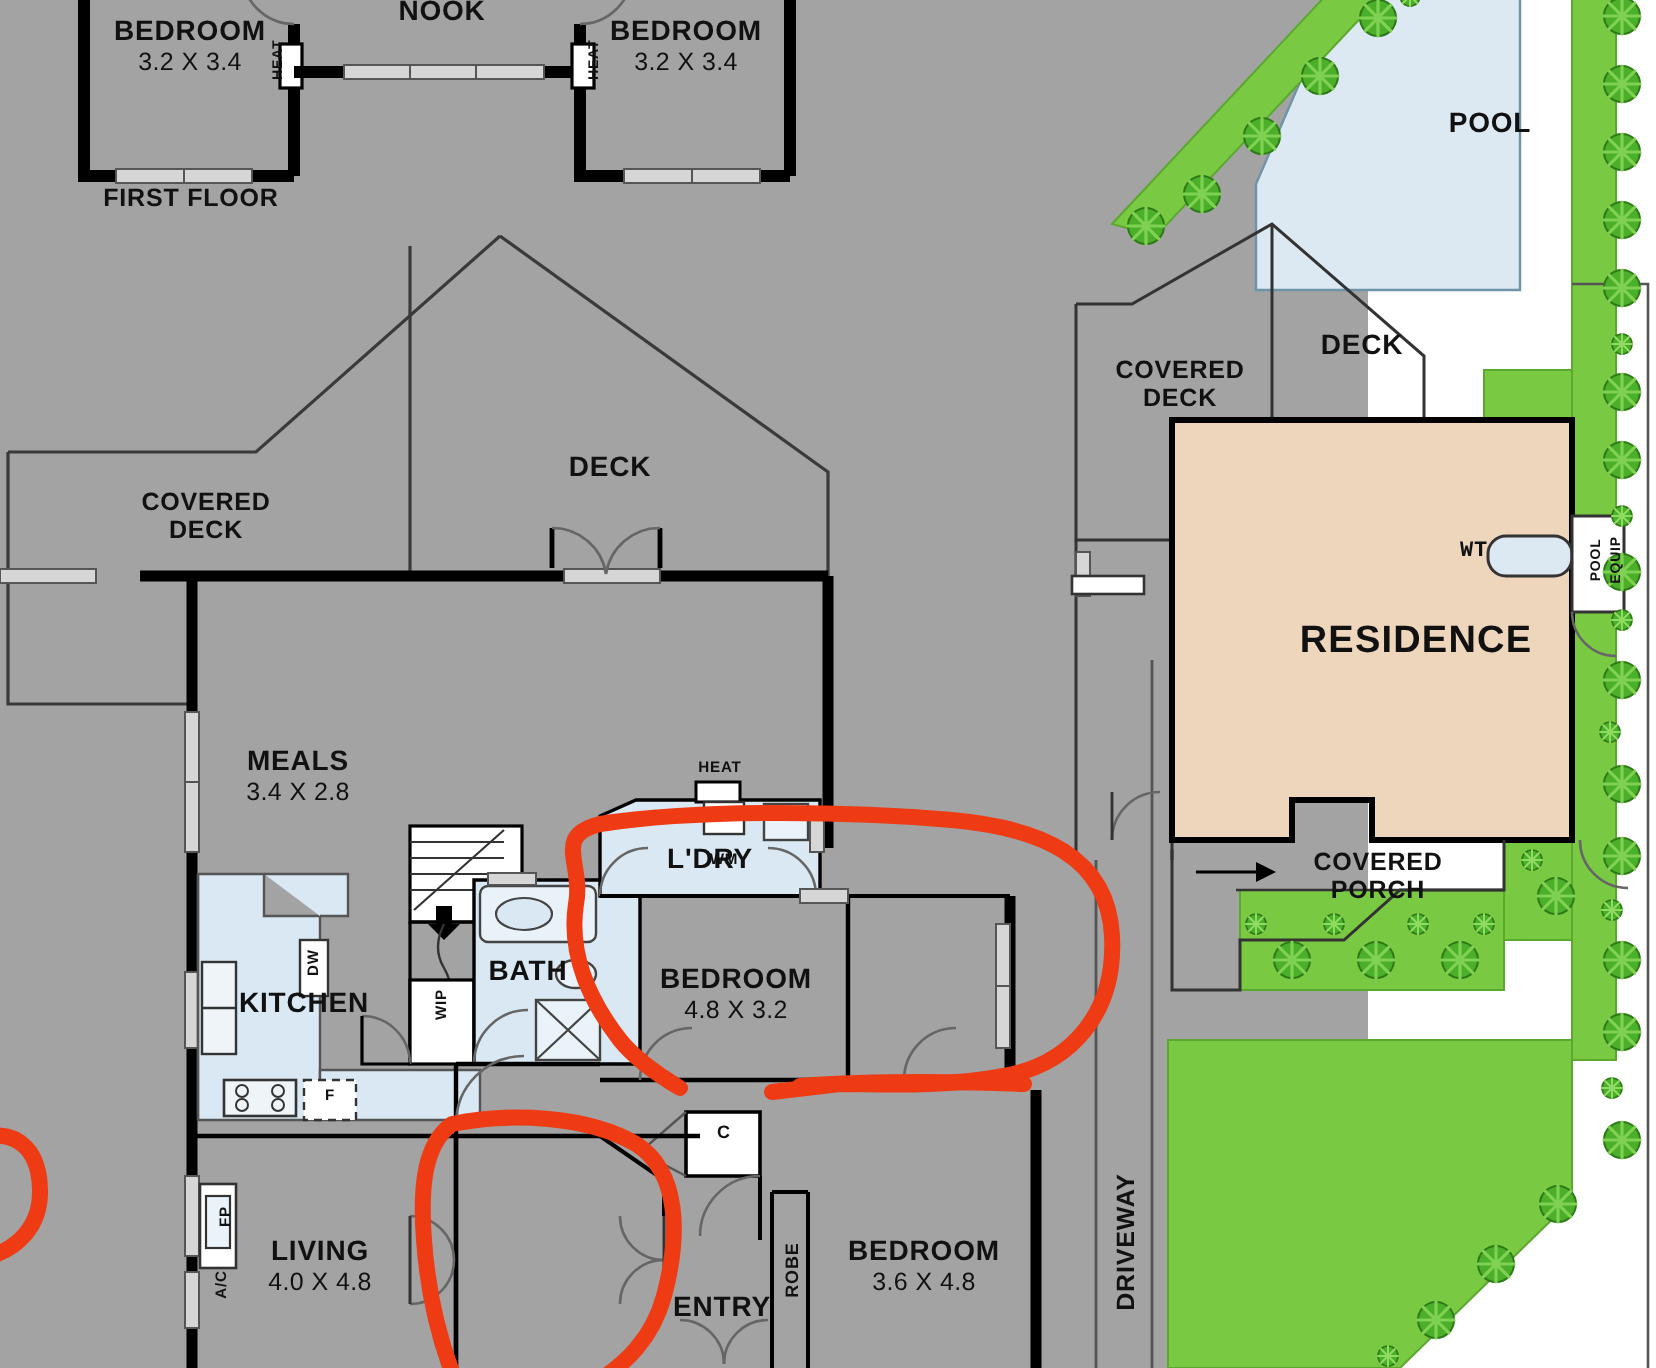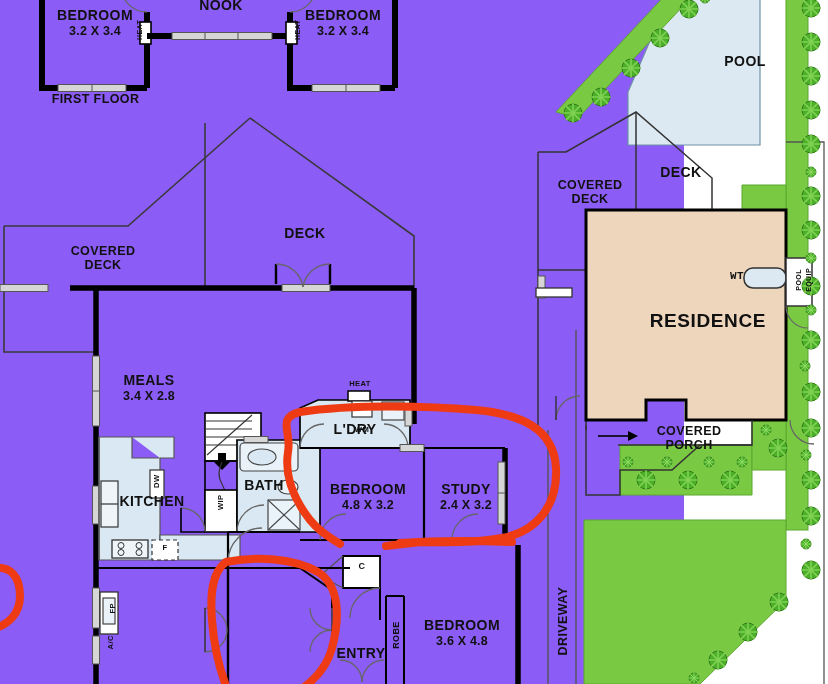--- a/index.html
+++ b/index.html
@@ -1,26 +1,26 @@
 <!DOCTYPE html>
 <html><head>
 <meta charset="utf-8">
 <style>
   html,body{margin:0;padding:0;background:#ffffff;}
   body{width:828px;height:684px;overflow:hidden;
        font-family:"Liberation Sans", sans-serif;color:#000;}
-  #plan{position:relative;width:684px;height:684px;background:#8b5cf6;}
+  #plan{position:relative;width:684px;height:684px;background:#a3a3a3;}
 
   svg.layer{position:absolute;left:0;top:0;width:828px;height:684px;}
 
   .lbl{position:absolute;text-align:center;line-height:1.12;
        font-family:"Liberation Sans", sans-serif;color:#111;
        white-space:nowrap;pointer-events:none;}
   .lbl .nm{display:block;font-weight:700;letter-spacing:.4px;}
-  .lbl .dm{display:block;font-weight:700;letter-spacing:.2px;}
+  .lbl .dm{display:block;font-weight:400;letter-spacing:.2px;}
   .t20 .nm{font-size:14px;}   .t20 .dm{font-size:12.5px;}
   .t17 .nm{font-size:12.5px;}
   .t15 .nm{font-size:11px;}
   .t12 .nm{font-size:9px;font-weight:700;}
   .t10 .nm{font-size:7.6px;font-weight:700;}
   .t9  .nm{font-size:7px;font-weight:700;}
 
   .rot90{transform:rotate(-90deg);transform-origin:50% 50%;}
   .big .nm{font-size:19px;letter-spacing:.6px;}
 </style>
@@ -389,25 +389,25 @@
 
   <div class="lbl t20" style="left:315px;top:422px;width:80px;">
     <span class="nm">L'DRY</span>
   </div>
 
   <div class="lbl t20" style="left:310px;top:482px;width:116px;">
     <span class="nm">BEDROOM</span>
     <span class="dm">4.8 X 3.2</span>
   </div>
 
-  <div class="lbl t20" style="left:424px;top:482px;width:84px;">
-    <span class="nm">STUDY</span>
-    <span class="dm">2.4 X 3.2</span>
-  </div>
-
+
+  <div class="lbl t20" style="left:110px;top:618px;width:100px;">
+    <span class="nm">LIVING</span>
+    <span class="dm">4.0 X 4.8</span>
+  </div>
 
 
   <div class="lbl t20" style="left:326px;top:646px;width:70px;">
     <span class="nm">ENTRY</span>
   </div>
 
   <div class="lbl t20" style="left:404px;top:618px;width:116px;">
     <span class="nm">BEDROOM</span>
     <span class="dm">3.6 X 4.8</span>
   </div>
@@ -446,21 +446,21 @@
 
   <div class="lbl t20" style="left:646px;top:165px;width:70px;">
     <span class="nm">DECK</span>
   </div>
 
   <div class="lbl t17" style="left:542px;top:178px;width:96px;">
     <span class="nm">COVERED</span>
     <span class="nm">DECK</span>
   </div>
 
-  <div class="lbl big" style="left:606px;top:310px;width:160px;text-align:right;">
+  <div class="lbl big" style="left:628px;top:310px;width:160px;">
     <span class="nm">RESIDENCE</span>
   </div>
 
   <div class="lbl t17" style="left:634px;top:424px;width:110px;">
     <span class="nm">COVERED</span>
     <span class="nm">PORCH</span>
   </div>
 
   <div class="lbl t15" style="left:717px;top:270px;width:40px;font-family:Liberation Mono, monospace;">
     <span class="nm">WT</span>

